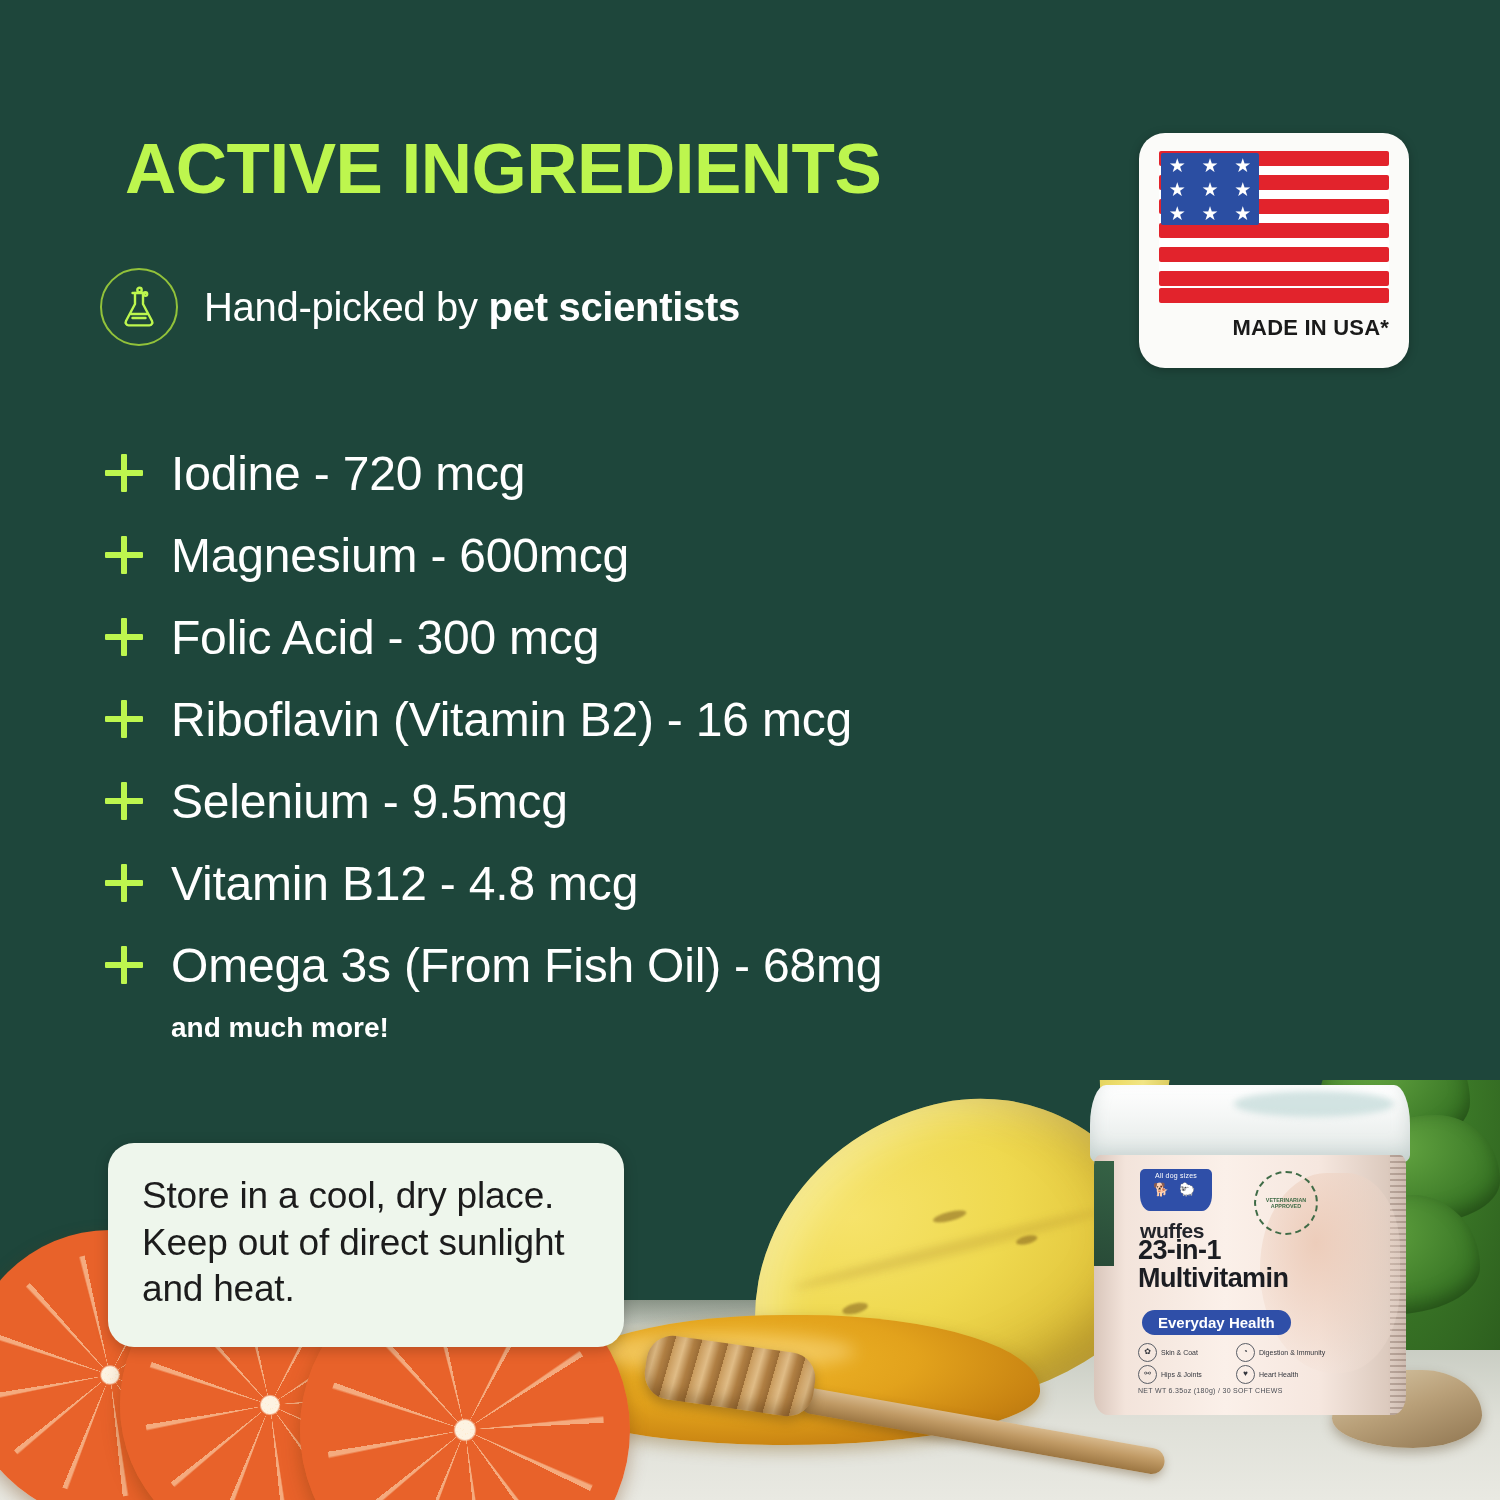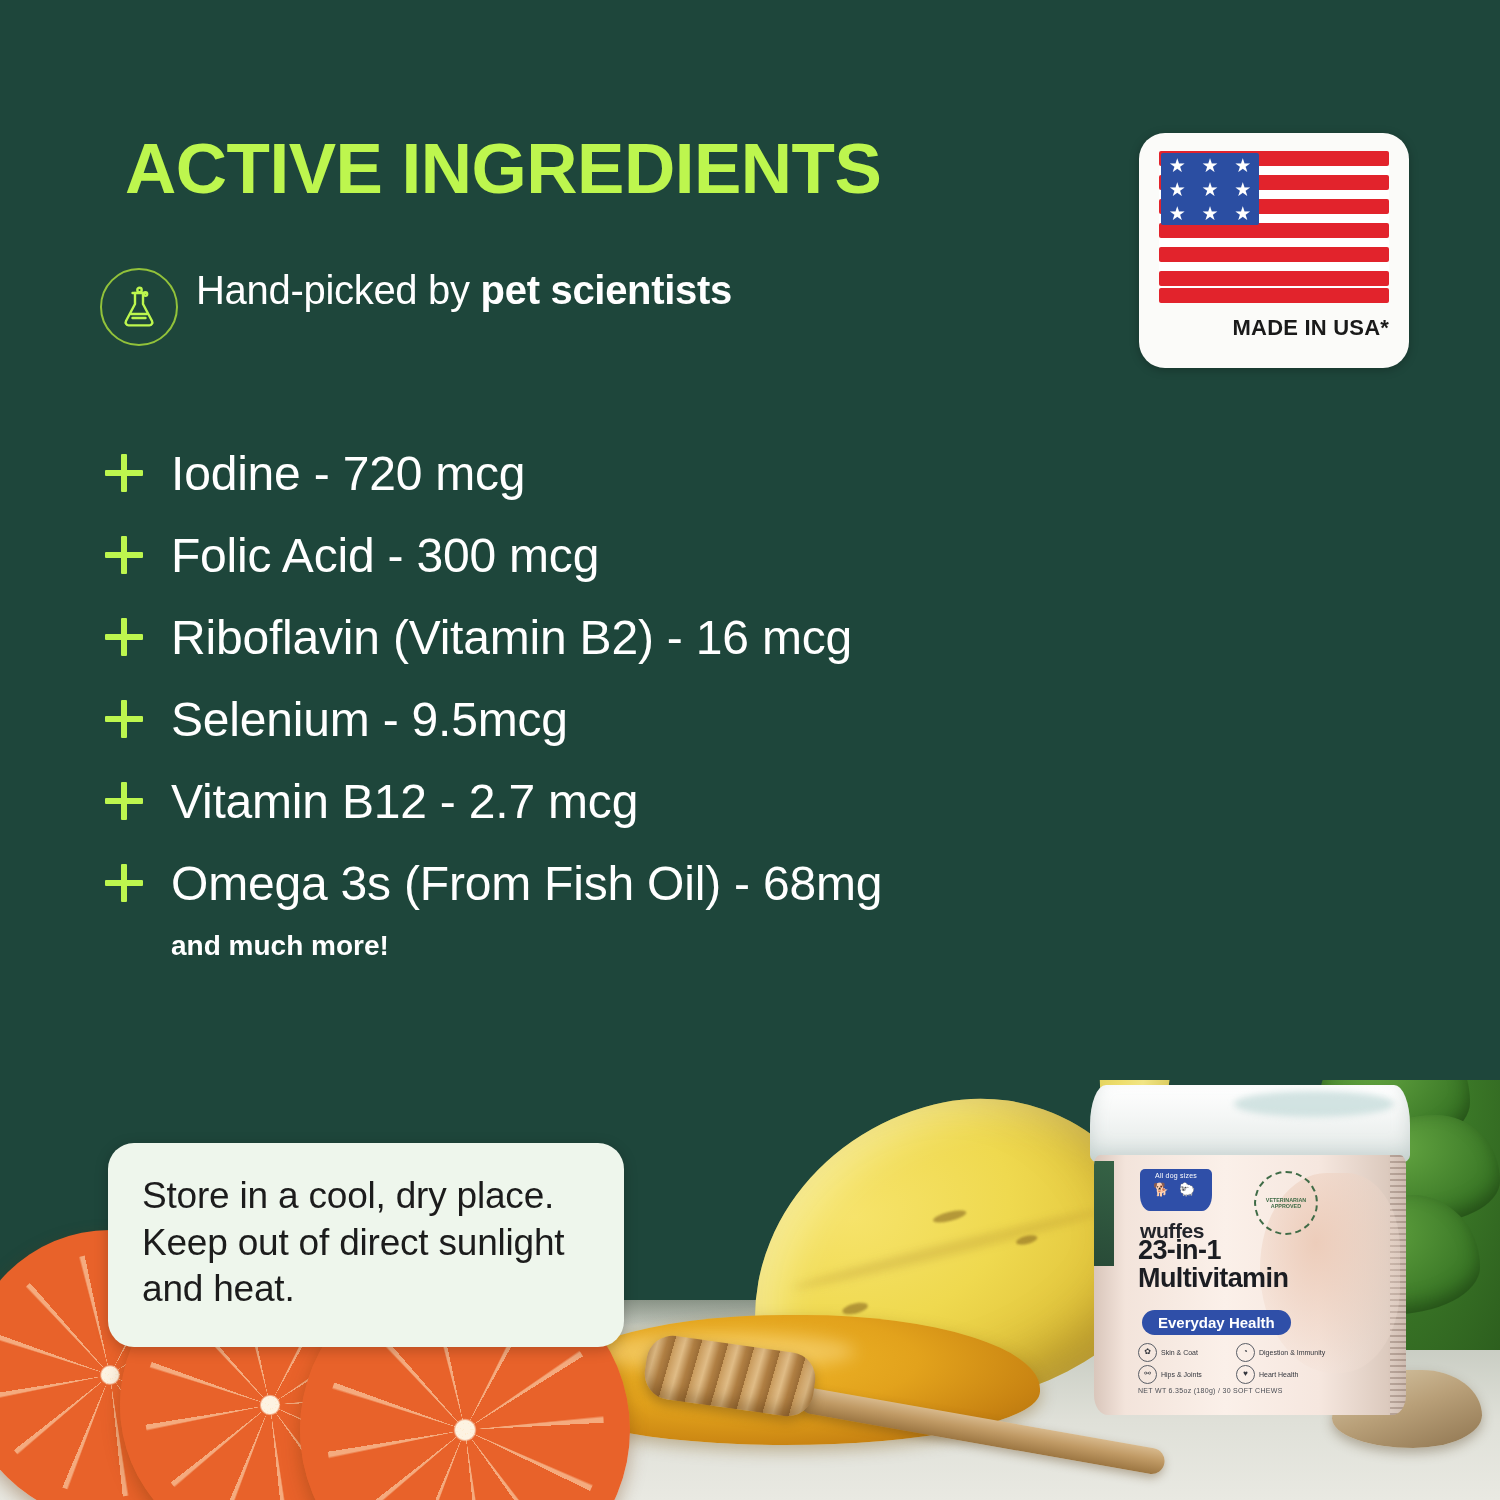--- a/index.html
+++ b/index.html
@@ -337,22 +337,22 @@
     color: #bdf64e;
     letter-spacing: -.5px;
     line-height: 1;
     margin-left: 15px;
   }
   .subrow {
     position: absolute;
     left: 100px;
     top: 268px;
     display: flex;
-    align-items: flex-start;
-    gap: 18px;
+    align-items: center;
+    gap: 26px;
   }
   .flask-circle {
     width: 74px; height: 74px;
     border-radius: 50%;
     border: 2.5px solid #92c23a;
     display: flex;
     align-items: center;
     justify-content: center;
   }
   .subtitle {
@@ -563,33 +563,37 @@
     </div>
   </div>
 
   <div class="ing-list">
     <div class="ing-row">
       <span class="plus"></span>
       <span class="ing-text">Iodine - 720 mcg</span>
     </div>
     <div class="ing-row">
       <span class="plus"></span>
+      <span class="ing-text">Magnesium - 600mcg</span>
+    </div>
+    <div class="ing-row">
+      <span class="plus"></span>
       <span class="ing-text">Folic Acid - 300 mcg</span>
     </div>
     <div class="ing-row">
       <span class="plus"></span>
       <span class="ing-text">Riboflavin (Vitamin B2) - 16 mcg</span>
     </div>
     <div class="ing-row">
       <span class="plus"></span>
       <span class="ing-text">Selenium - 9.5mcg</span>
     </div>
     <div class="ing-row">
       <span class="plus"></span>
-      <span class="ing-text">Vitamin B12 - 2.7 mcg</span>
+      <span class="ing-text">Vitamin B12 - 4.8 mcg</span>
     </div>
     <div class="ing-row">
       <span class="plus"></span>
       <span class="ing-text">Omega 3s (From Fish Oil) - 68mg</span>
     </div>
     <div class="more">and much more!</div>
   </div>
 
   <div class="usa-badge">
     <div class="flag">

